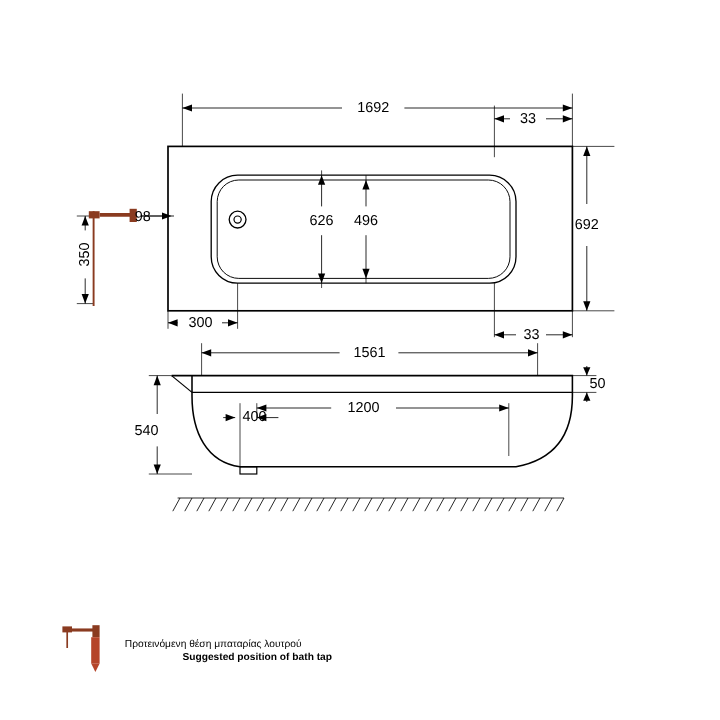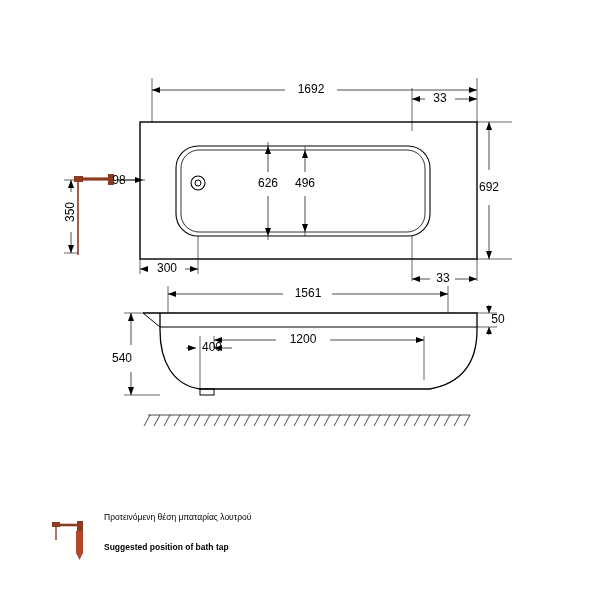--- a/index.html
+++ b/index.html
@@ -36,20 +36,21 @@
   .legend-text {
     position: absolute;
     font-family: "Liberation Sans", sans-serif;
     font-size: 8.5px;
     line-height: 10px;
     color: #000000;
     white-space: nowrap;
   }
   .legend-line2 {
     font-weight: bold;
+    margin-left: 48px;
   }
 </style>
 </head>
 <body>
 
 <div id="stage">
 
   <svg id="drawing" viewBox="0 0 600 600">
 
     <rect x="140" y="122" width="337" height="137" fill="none" stroke="#000" stroke-width="1.4"></rect>
@@ -261,16 +262,16 @@
     <g>
       <line x1="56" y1="523" x2="56" y2="540" stroke="#8a3b20" stroke-width="1.4"></line>
       <rect x="52" y="522" width="8" height="5" fill="#8a3b20"></rect>
       <line x1="60" y1="525" x2="82" y2="525" stroke="#8a3b20" stroke-width="2.6"></line>
       <rect x="77" y="521" width="6" height="10" fill="#8a3b20"></rect>
       <rect x="76" y="531" width="7" height="22" fill="#b5452a"></rect>
       <polygon points="76,553 83,553 79.5,560" fill="#b5452a"></polygon>
     </g>
   </svg>
 
-  <div class="legend-text" style="left:104px; top:512px;">Προτεινόμενη θέση μπαταρίας λουτρού</div>
+  <div class="legend-text" style="left:104px; top:531px;">Προτεινόμενη θέση μπαταρίας λουτρού</div>
   <div class="legend-text legend-line2" style="left:104px; top:542px;">Suggested position of bath tap</div>
 
 </div>
 
 </body></html>

